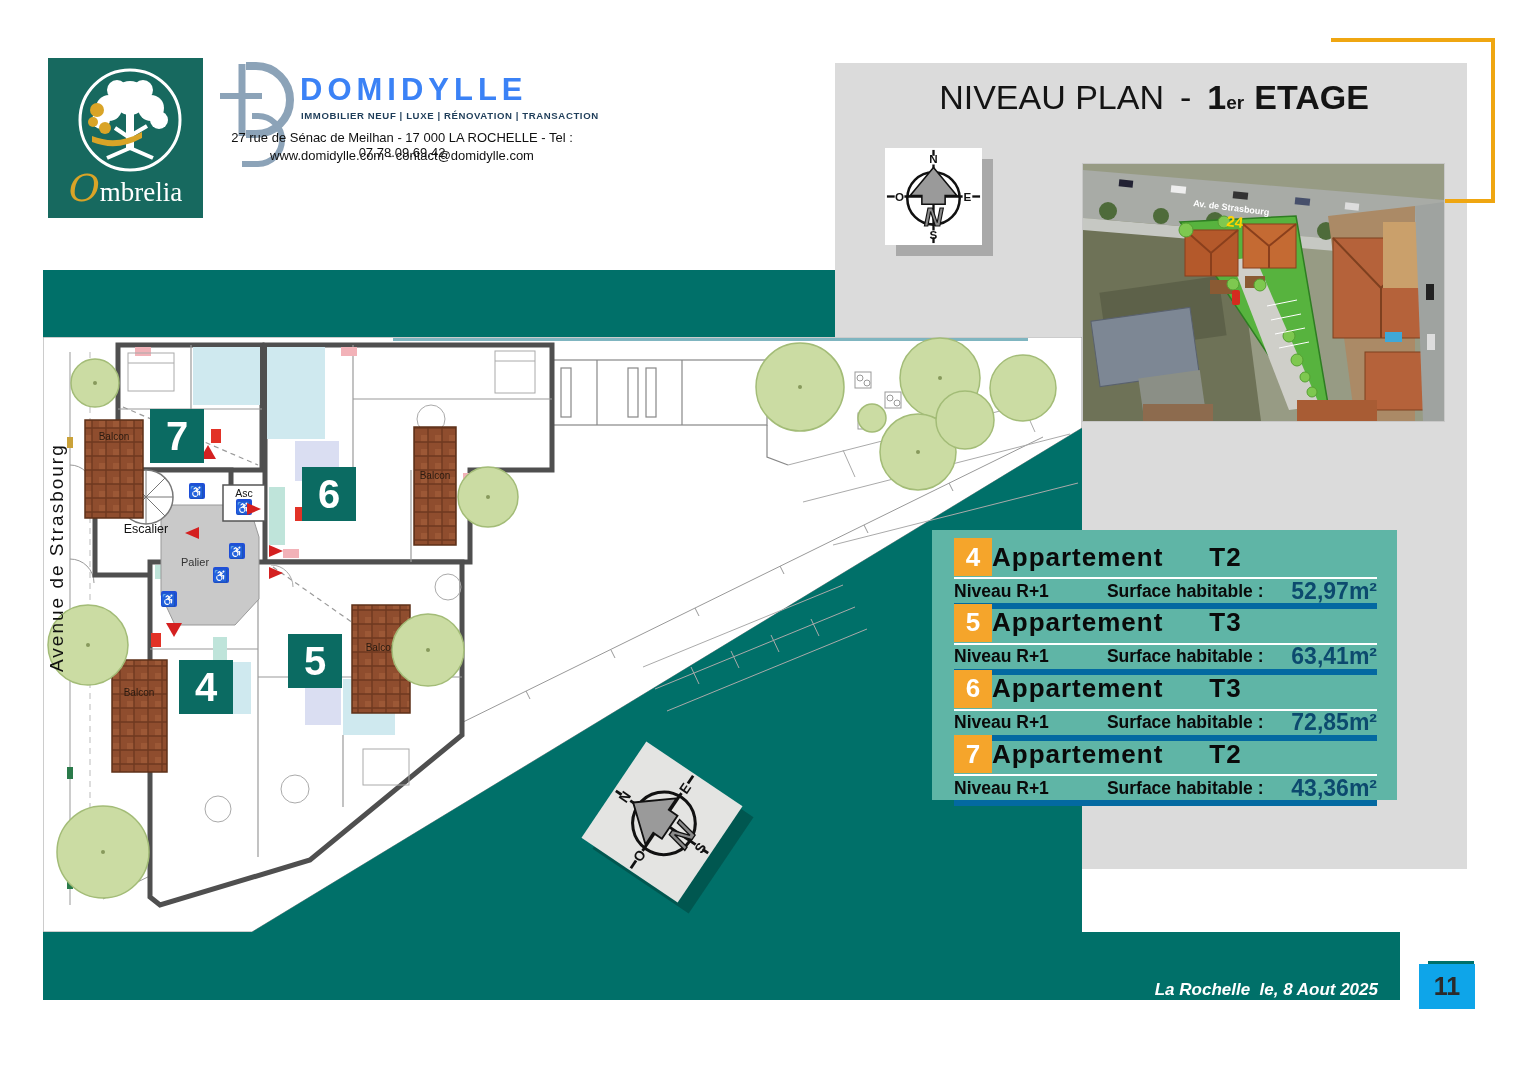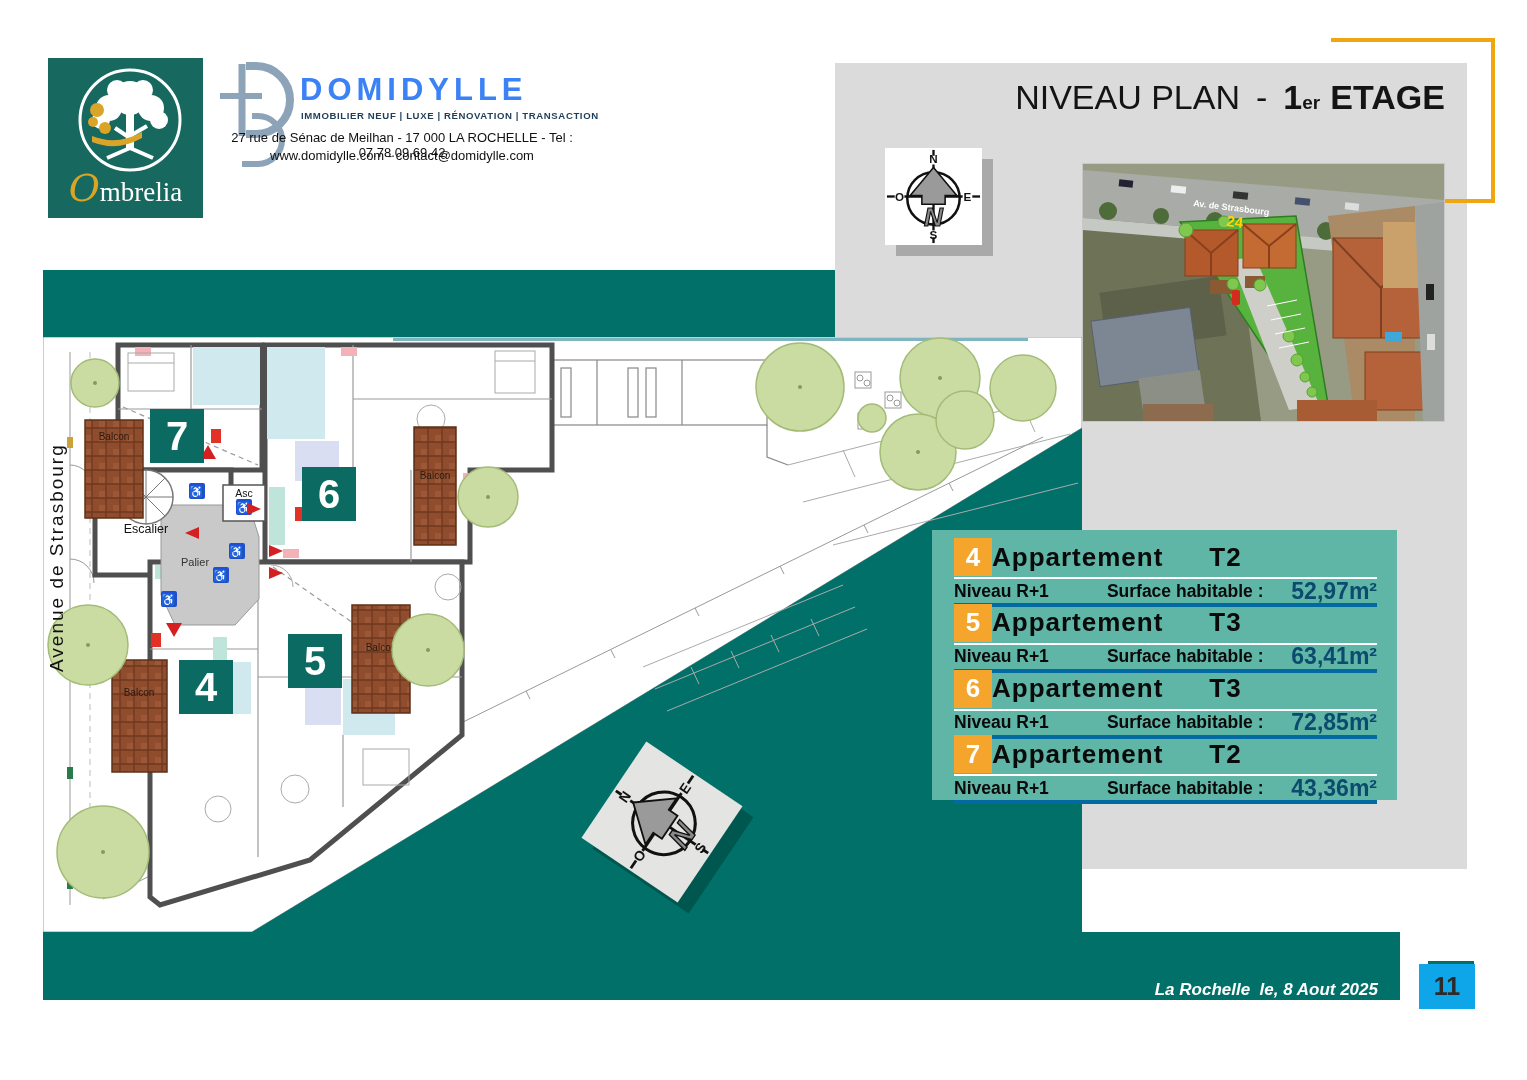--- a/index.html
+++ b/index.html
@@ -22,21 +22,21 @@
   #domidylle{left:212px;top:58px;width:380px;height:120px;}
   #dd-name{position:absolute;left:88px;top:14px;color:#3b82f6;font-weight:bold;
       font-size:31px;letter-spacing:5px;}
   #dd-tagline{position:absolute;left:89px;top:52px;color:#1E3D59;font-weight:bold;
       font-size:9.6px;letter-spacing:0.6px;white-space:pre;}
   #dd-address{position:absolute;left:0px;top:72px;width:380px;text-align:center;
       color:#111;font-size:13px;}
   #dd-web{position:absolute;left:0px;top:90px;width:380px;text-align:center;
       color:#111;font-size:13px;}
   
-  #plan-title{left:980px;top:78px;width:500px;height:46px;color:#141414;
+  #plan-title{left:904px;top:78px;width:500px;height:46px;color:#141414;
       font-size:34px;display:flex;align-items:baseline;justify-content:center;}
   #plan-title .t-dash{margin:0 16px;}
   #plan-title .t-bold{font-weight:bold;}
   #plan-title sup{font-size:19px;font-weight:bold;vertical-align:super;line-height:0;}
   #plan-title .t-suffix{font-weight:bold;margin-left:10px;}
   #compass1-shadow{left:896px;top:159px;width:97px;height:97px;background:#A9A9A9;}
   #compass1{left:885px;top:148px;width:97px;height:97px;background:#fff;}
   #compass2-shadow{left:615px;top:775px;width:116px;height:116px;
       transform:rotate(-56deg);background:rgba(0,40,35,0.35);}
   #compass2{left:604px;top:764px;width:116px;height:116px;background:#E4E4E2;
@@ -51,21 +51,21 @@
   .apt-row{position:relative;height:65.8px;margin:0 20px 0 22px;}
   .apt-head{height:40px;display:flex;align-items:center;
       border-bottom:2px solid #ffffff;}
   .apt-badge{width:38px;height:38px;background:#F5A52B;color:#fff;font-weight:bold;
       font-size:26px;display:flex;align-items:center;justify-content:center;
       flex:0 0 38px;}
   .apt-title{font-weight:bold;font-size:26px;color:#0a0a0a;
       letter-spacing:1px;display:flex;}
   .apt-type{margin-left:46px;}
   .apt-sub{height:24px;display:flex;align-items:center;
-      border-bottom:4px solid #0369a1;font-weight:bold;font-size:17.5px;color:#0a0a0a;}
+      border-bottom:6px solid #0369a1;font-weight:bold;font-size:17.5px;color:#0a0a0a;}
   .apt-niveau{width:160px;}
   .apt-surf-label{width:193px;}
   .apt-surface{color:#0c4a6e;font-size:23px;}
   
   #page-badge-shadow{left:1428px;top:961px;width:46px;height:45px;background:#007069;}
   #page-badge{left:1419px;top:952px;width:56px;height:45px;background:#0ea5e9;
       color:#2b2b2b;font-weight:bold;font-size:25px;display:flex;align-items:center;
       justify-content:center;margin-top:12px;}
   
   #disclaimer{left:43px;top:1014px;width:1424px;text-align:center;color:#111;

